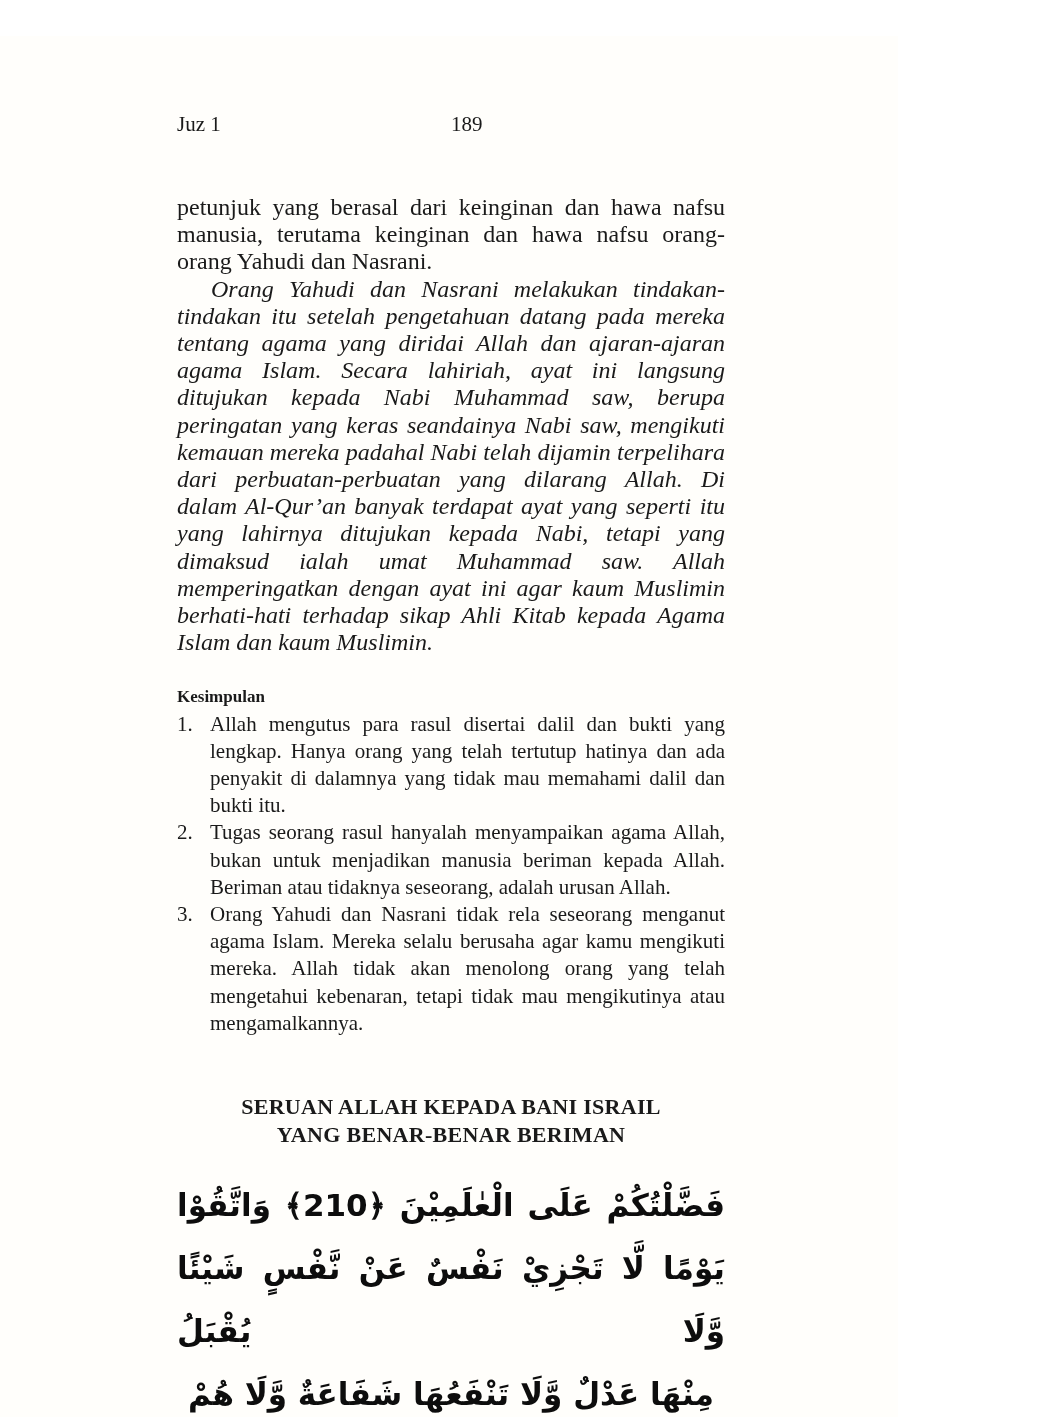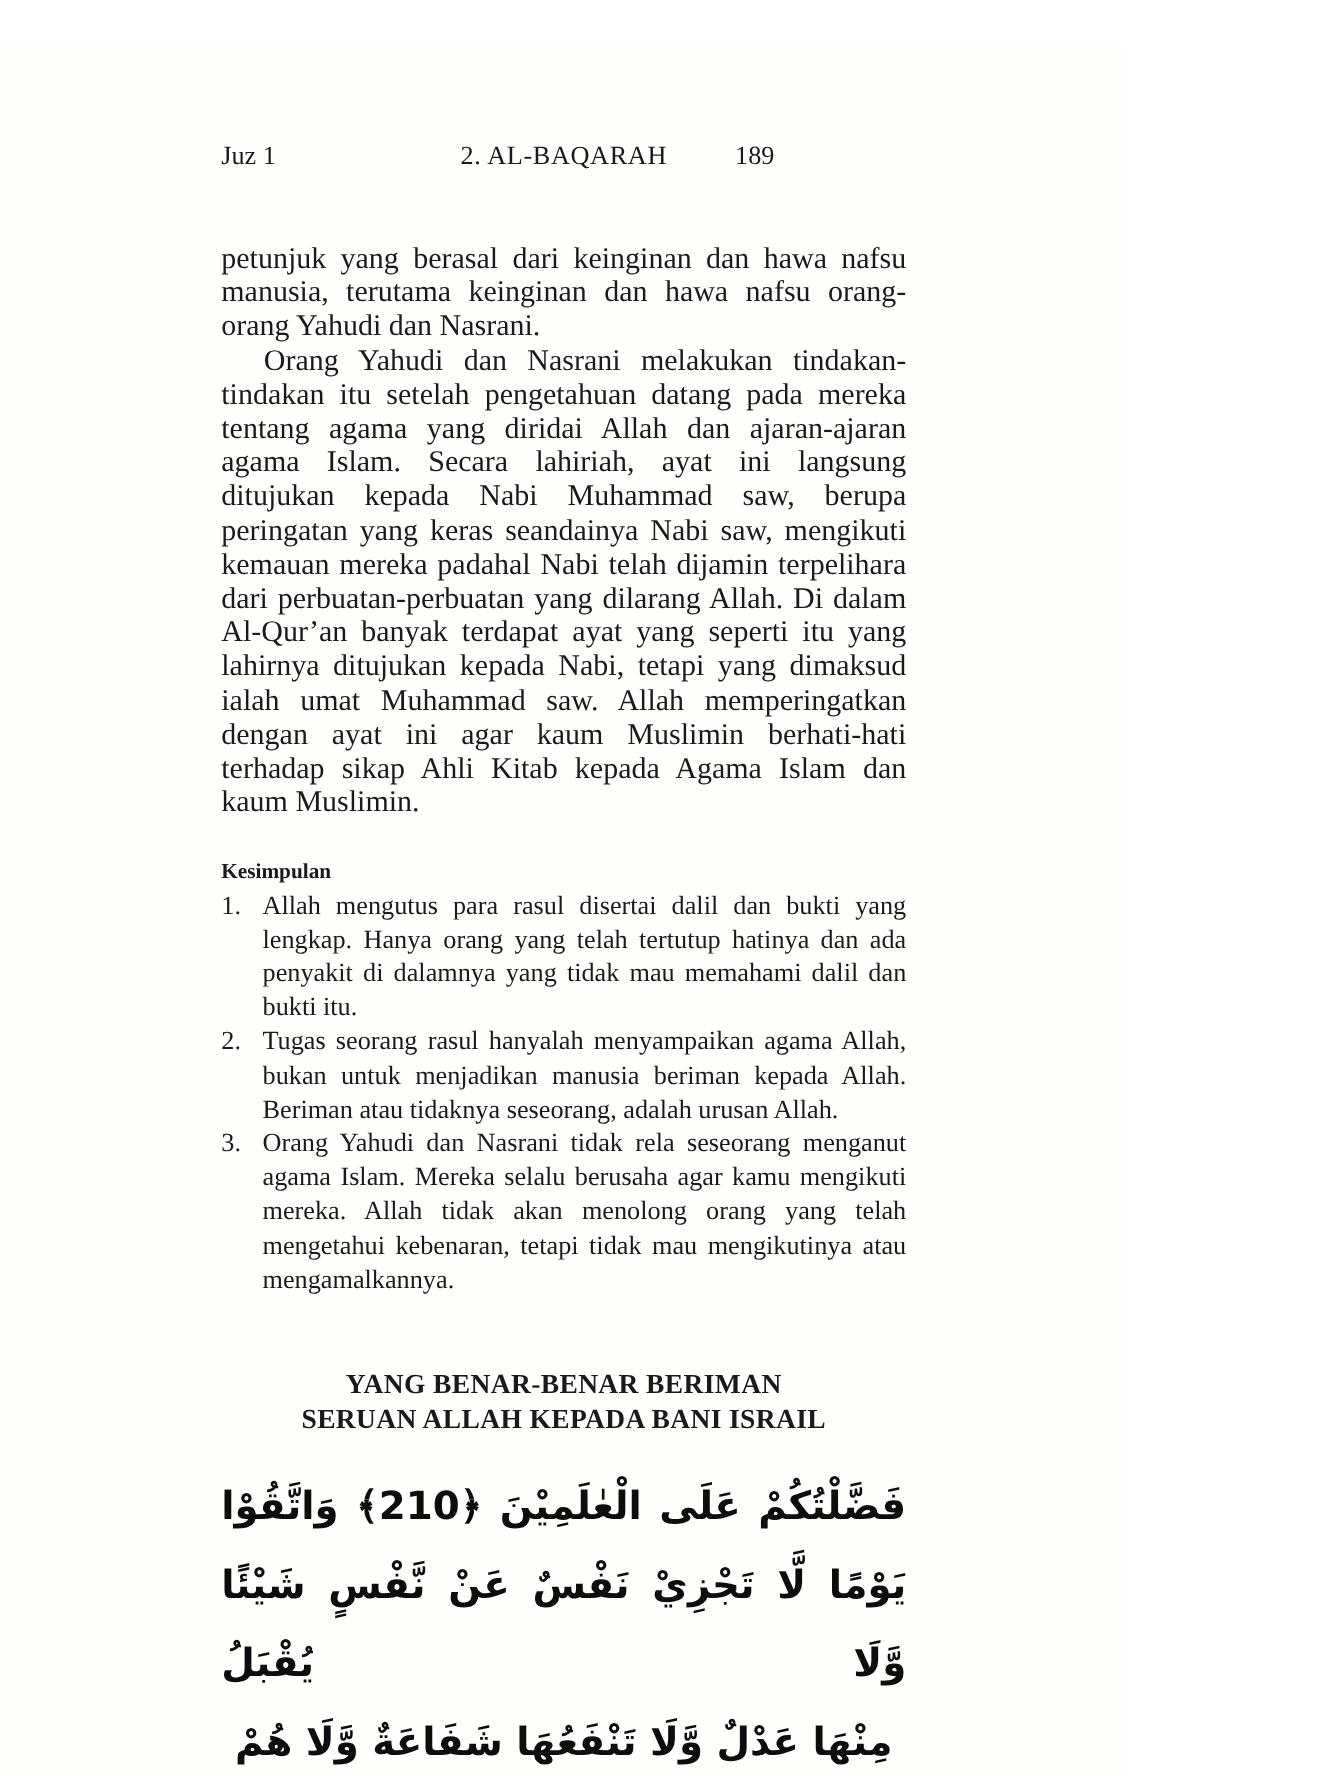--- a/index.html
+++ b/index.html
@@ -31,21 +31,21 @@
   .running-header .hdr-center{ flex: 2; text-align: center; letter-spacing: 0.5px; }
   .running-header .hdr-right { flex: 1; }
 
   
   .body-para {
     font-size: 24px;
     line-height: 27.2px;
     text-align: justify;
     margin: 0;
   }
-  .body-para.indent { text-indent: 34px; }
+  .body-para.indent { text-indent: 34px; font-style: italic; }
 
   
   .sub-heading {
     font-size: 17px;
     line-height: 27.2px;
     font-weight: bold;
     margin: 0;
   }
   .kesimpulan-block { margin-top: 27px; }
   .numbered-item {
@@ -92,21 +92,20 @@
     text-align-last: center;
   }
 </style>
 </head>
 <body>
 
 <div class="page">
 
   <div class="running-header">
     <span class="hdr-left">Juz 1</span>
-    <span class="hdr-center">2. AL-BAQARAH</span>
     <span class="hdr-right">189</span>
   </div>
 
   <p class="body-para">petunjuk yang berasal dari keinginan dan hawa nafsu manusia, terutama keinginan dan hawa nafsu orang-orang Yahudi dan Nasrani.</p>
   <p class="body-para indent">Orang Yahudi dan Nasrani melakukan tindakan-tindakan itu setelah pengetahuan datang pada mereka tentang agama yang diridai Allah dan ajaran-ajaran agama Islam. Secara lahiriah, ayat ini langsung ditujukan kepada Nabi Muhammad saw, berupa peringatan yang keras seandainya Nabi saw, mengikuti kemauan mereka padahal Nabi telah dijamin terpelihara dari perbuatan-perbuatan yang dilarang Allah. Di dalam Al-Qur’an banyak terdapat ayat yang seperti itu yang lahirnya ditujukan kepada Nabi, tetapi yang dimaksud ialah umat Muhammad saw. Allah memperingatkan dengan ayat ini agar kaum Muslimin berhati-hati terhadap sikap Ahli Kitab kepada Agama Islam dan kaum Muslimin.</p>
 
   <div class="kesimpulan-block">
     <p class="sub-heading">Kesimpulan</p>
     <div class="numbered-item">
       <span class="num">1.</span>
@@ -116,22 +115,22 @@
       <span class="num">2.</span>
       <span class="itext">Tugas seorang rasul hanyalah menyampaikan agama Allah, bukan untuk menjadikan manusia beriman kepada Allah. Beriman atau tidaknya seseorang, adalah urusan Allah.</span>
     </div>
     <div class="numbered-item">
       <span class="num">3.</span>
       <span class="itext">Orang Yahudi dan Nasrani tidak rela seseorang menganut agama Islam. Mereka selalu berusaha agar kamu mengikuti mereka. Allah tidak akan menolong orang yang telah mengetahui kebenaran, tetapi tidak mau mengikutinya atau mengamalkannya.</span>
     </div>
   </div>
 
   <div class="section-heading">
+    <div>SERUAN ALLAH KEPADA BANI ISRAIL</div>
     <div>YANG BENAR-BENAR BERIMAN</div>
-    <div>SERUAN ALLAH KEPADA BANI ISRAIL</div>
   </div>
 
   <div class="arabic-block">
     <div class="arabic-line">فَضَّلْتُكُمْ عَلَى الْعٰلَمِيْنَ ﴿210﴾ وَاتَّقُوْا يَوْمًا لَّا تَجْزِيْ نَفْسٌ عَنْ نَّفْسٍ شَيْئًا وَّلَا يُقْبَلُ</div>
     <div class="arabic-line centered">مِنْهَا عَدْلٌ وَّلَا تَنْفَعُهَا شَفَاعَةٌ وَّلَا هُمْ يُنْصَرُوْنَ ﴿١٢٣﴾</div>
   </div>
 
 </div>
 
 </body></html>

